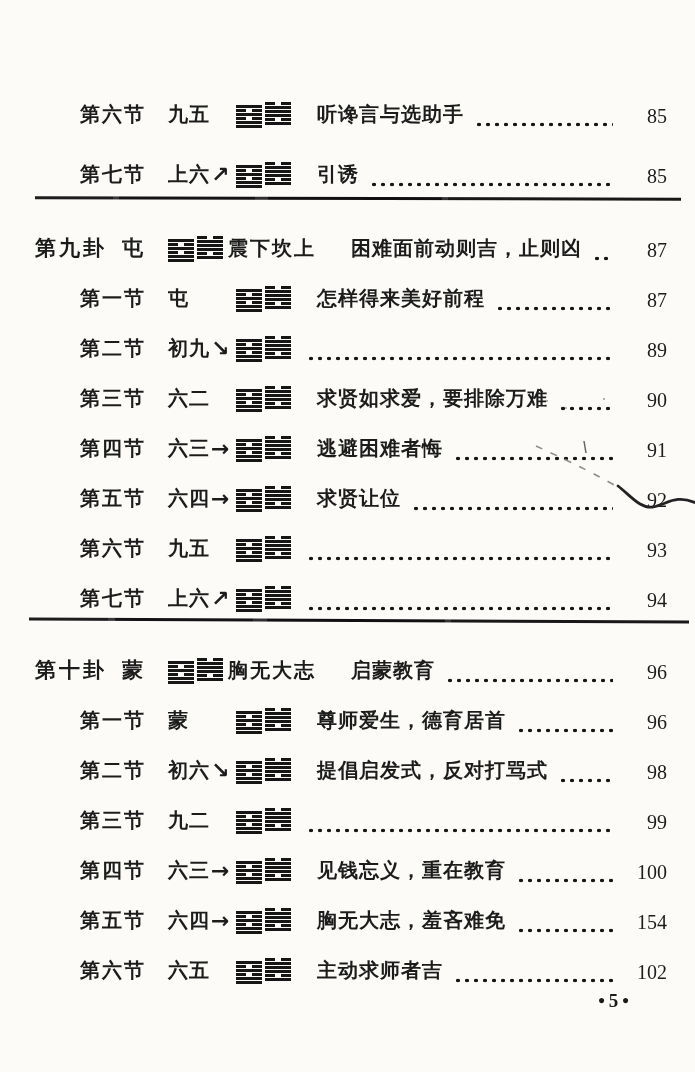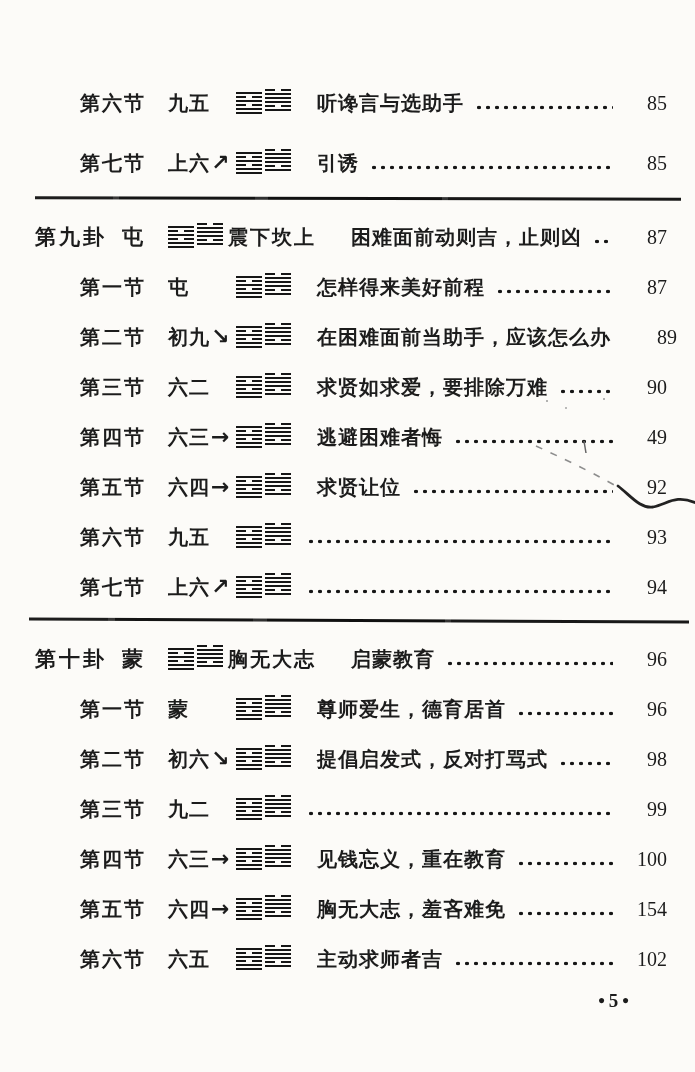--- a/index.html
+++ b/index.html
@@ -2,21 +2,21 @@
 <html><head>
 <meta charset="utf-8">
 <style>
   html,body{margin:0;padding:0;background:#888;}
   .page{
     position:relative;width:695px;height:1072px;margin:0 auto;
     background:#fcfbf8;overflow:hidden;
     font-family:"Liberation Serif","DejaVu Serif",serif;color:#1c1c1c;
   }
   .toc{padding:78px 28px 0 35px;}
-  .row{display:flex;align-items:center;height:50px;white-space:nowrap;}
+  .row{display:flex;align-items:flex-end;height:50px;white-space:nowrap;}
   .row.r-tall{margin-top:10px;}
   .label{font-size:20px;font-weight:700;letter-spacing:2px;flex:none;}
   .row.section .label{margin-left:45px;width:88px;}
   .row.chapter .label{width:87px;font-size:21px;letter-spacing:3px;}
   .item{display:flex;align-items:center;font-weight:700;font-size:20px;flex:none;letter-spacing:1px;}
   .row.section .item{width:68px;}
   .row.chapter .item{width:46px;font-size:21px;}
   .arrow{font-family:"DejaVu Sans",sans-serif;font-size:22px;font-weight:700;line-height:1;margin-left:1px;}
   .hex{display:inline-flex;gap:3px;margin-right:5px;flex:none;}
   .hex-block{display:flex;flex-direction:column;justify-content:space-between;width:26px;height:23px;}
@@ -168,21 +168,20 @@
           </span>
           <span class="hex-block">
             <span class="hbar broken"></span>
             <span class="hbar"></span>
             <span class="hbar"></span>
             <span class="hbar"></span>
             <span class="hbar broken"></span>
             <span class="hbar"></span>
           </span>
         </span>
-        <span class="title">在困难面前当助手，应该怎么办</span>
         <span class="leader"></span>
         <span class="page-num">89</span>
       </div>
       <div class="row section">
         <span class="label">第三节</span>
         <span class="item">
           <span>六二</span>
         </span>
         <span class="hex">
           <span class="hex-block">
@@ -225,21 +224,21 @@
             <span class="hbar broken"></span>
             <span class="hbar"></span>
             <span class="hbar"></span>
             <span class="hbar"></span>
             <span class="hbar broken"></span>
             <span class="hbar"></span>
           </span>
         </span>
         <span class="title">逃避困难者悔</span>
         <span class="leader"></span>
-        <span class="page-num">49</span>
+        <span class="page-num">91</span>
       </div>
       <div class="row section">
         <span class="label">第五节</span>
         <span class="item">
           <span>六四</span>
           <span class="arrow">→</span>
         </span>
         <span class="hex">
           <span class="hex-block">
             <span class="hbar"></span>

